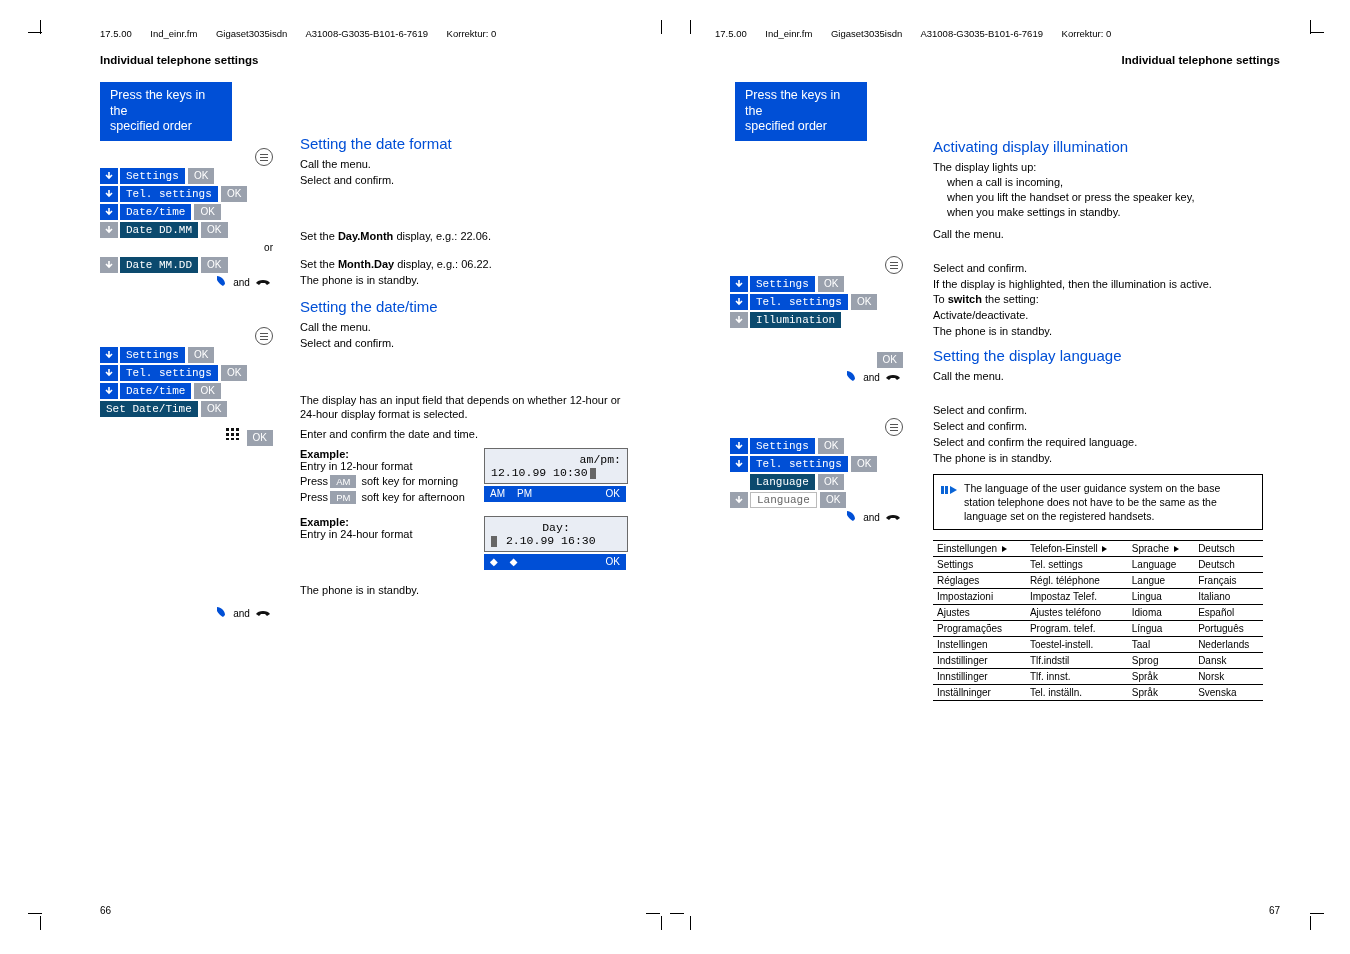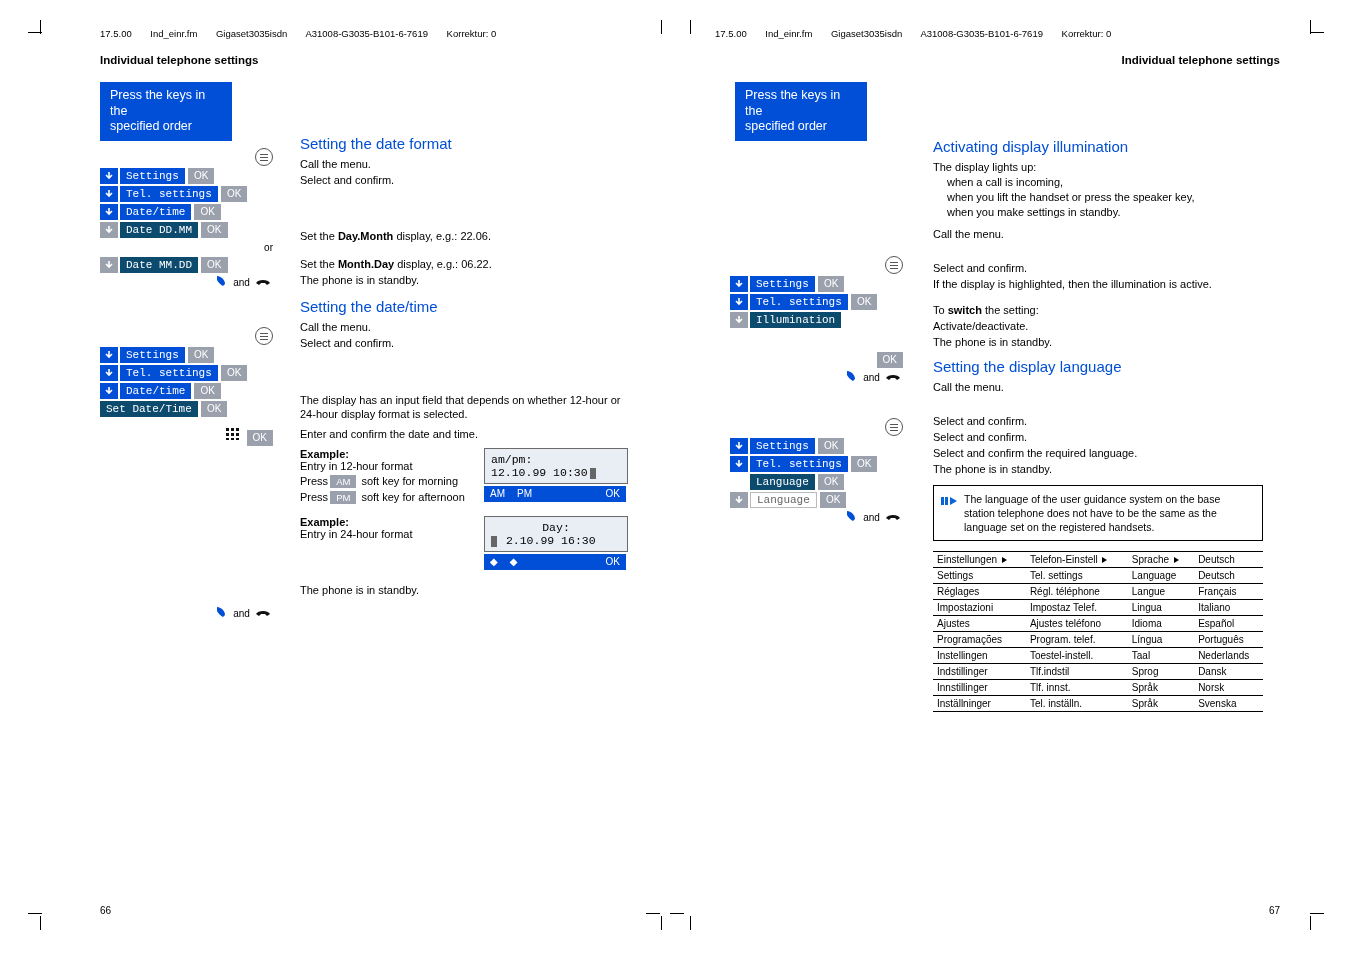--- a/index.html
+++ b/index.html
@@ -159,21 +159,21 @@
 
       <div style="margin-top:8px;display:flex;gap:14px;align-items:flex-start">
         <div style="width:170px">
           <b>Example:</b><br>
           <span>Entry in 12-hour format</span><br>
           <span style="display:inline-block;margin-top:3px"><span>Press</span><span class="softkey">AM</span><span> soft key for morning</span></span><br>
           <span style="display:inline-block;margin-top:3px"><span>Press</span><span class="softkey">PM</span><span> soft key for afternoon</span></span>
         </div>
         <div>
           <div class="lcd">
-            <div style="text-align:left">am/pm:</div>
+            <div style="text-align:right">am/pm:</div>
             <div><span>12.10.99 10:30</span><span class="cursor"></span></div>
           </div>
           <div class="lcdrow" style="width:142px">
               <span>AM</span>
               <span>PM</span>
               <span class="sp"></span>
               <span>OK</span>
             </div>
         </div>
       </div>
@@ -266,21 +266,21 @@
       <div class="h2">Activating display illumination</div>
       <div>The display lights up:</div>
       <div style="padding-left:14px;margin-top:2px;line-height:1.35">
         <div>when a call is incoming,</div>
         <div>when you lift the handset or press the speaker key,</div>
         <div>when you make settings in standby.</div>
       </div>
       <div style="margin-top:8px">Call the menu.</div>
       <div style="margin-top:22px">Select and confirm.</div>
       <div style="margin-top:4px">If the display is highlighted, then the illumination is active.</div>
-      <div style="margin-top:14px"><span>To </span><b>switch</b><span> the setting:</span></div>
+      <div style="margin-top:3px"><span>To </span><b>switch</b><span> the setting:</span></div>
       <div style="margin-top:4px">Activate/deactivate.</div>
       <div style="margin-top:4px">The phone is in standby.</div>
 
       <div class="h2" style="margin-top:10px">Setting the display language</div>
       <div style="margin-top:2px">Call the menu.</div>
       <div style="margin-top:22px">Select and confirm.</div>
       <div style="margin-top:4px">Select and confirm.</div>
       <div style="margin-top:4px">Select and confirm the required language.</div>
       <div style="margin-top:4px">The phone is in standby.</div>
 

